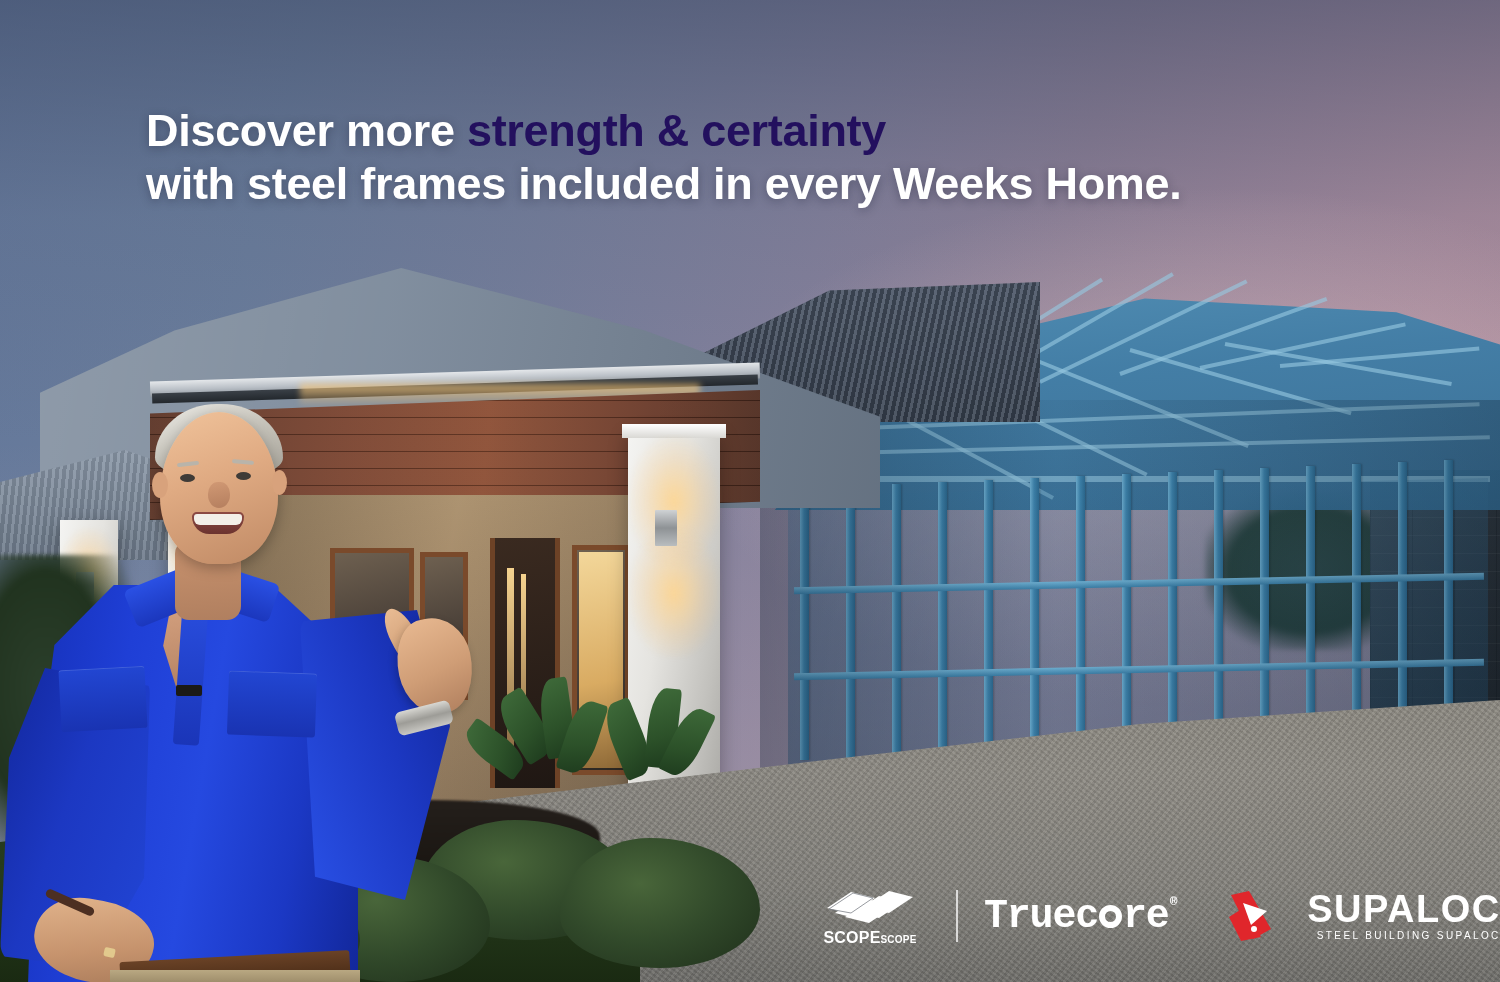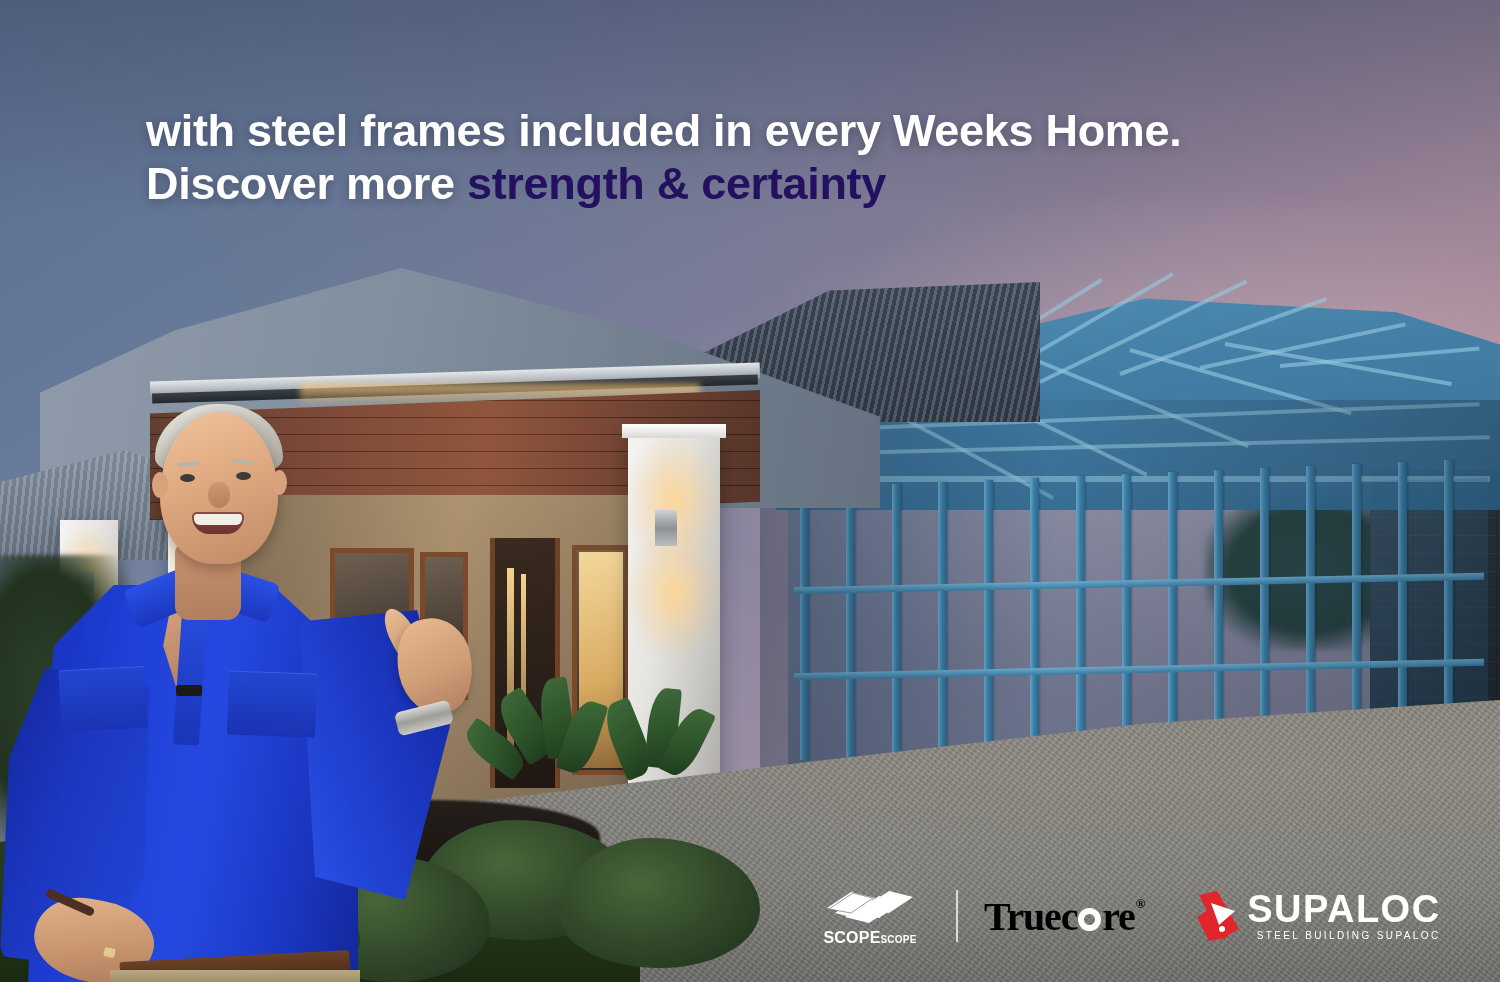--- a/index.html
+++ b/index.html
@@ -513,25 +513,25 @@
   }
   .bs-word .small { font-size: 10px; }
   .divider {
     width: 2px;
     height: 52px;
     background: rgba(255,255,255,0.72);
     margin: 0 26px;
   }
   .logo-truecore {
     position: relative;
-    color: #000000;
+    color: #ffffff;
     font-size: 40px;
     font-weight: 700;
     letter-spacing: -1.2px;
-    font-family: Liberation Serif, serif;
+    font-family: Liberation Mono, monospace;
     display: flex;
     align-items: baseline;
   }
   .tc-ring {
     display: inline-block;
     width: 23px; height: 23px;
     border: 6px solid #fff;
     border-radius: 50%;
     box-sizing: border-box;
     margin: 0 1px;
@@ -541,20 +541,21 @@
     font-size: 13px;
     font-weight: 700;
     position: relative;
     top: -22px;
     left: 1px;
   }
   .logo-supaloc {
     display: flex;
     align-items: center;
     margin-left: 52px;
+    gap: 28px;
   }
   .sl-mark { width: 48px; height: 54px; }
   .sl-text { margin-left: 4px; }
   .sl-word {
     font-size: 38px;
     font-weight: 700;
     color: #fff;
     letter-spacing: 1.5px;
     line-height: 0.95;
     font-family: "Liberation Sans", sans-serif;
@@ -710,22 +711,22 @@
     <div class="hand-up"></div>
     <div class="watch"></div>
     <div class="hand-hip"></div>
     <div class="bracelet"></div>
     <div class="ring"></div>
     <div class="belt"></div>
     <div class="trousers"></div>
   </div>
 
   <div class="headline">
+    <span class="hl-line"><span>Discover more </span><span class="accent">strength &amp; certainty</span></span>
     <span class="hl-line">with steel frames included in every Weeks Home.</span>
-    <span class="hl-line"><span>Discover more </span><span class="accent">strength &amp; certainty</span></span>
   </div>
 
   <div class="logobar">
 
     <div class="logo-bluescope">
       <svg class="bs-mark" viewBox="0 0 98 40">
         <path d="M6 22 L30 6 L54 12 L30 28 Z" fill="#fff"></path>
         <path d="M14 27 L38 11 L62 17 L38 33 Z" fill="#fff"></path>
         <path d="M24 31 L48 15 L72 21 L48 37 Z" fill="#fff"></path>
         <path d="M34 26 L58 10 L82 16 L58 32 Z" fill="#fff"></path>

